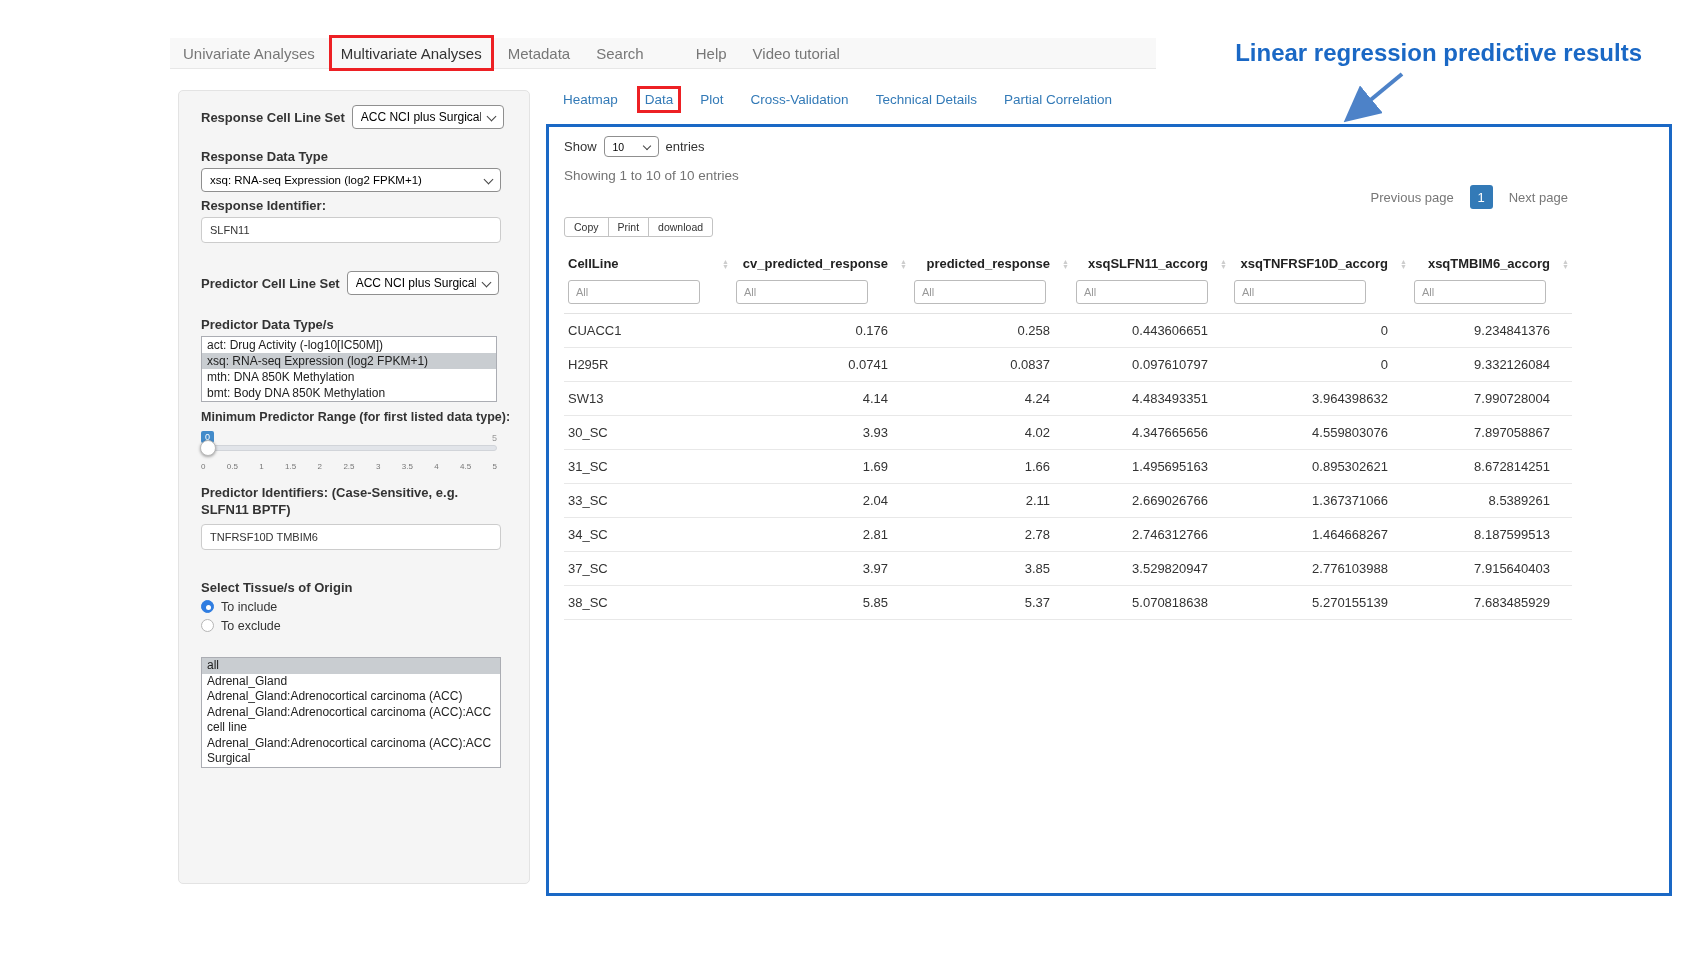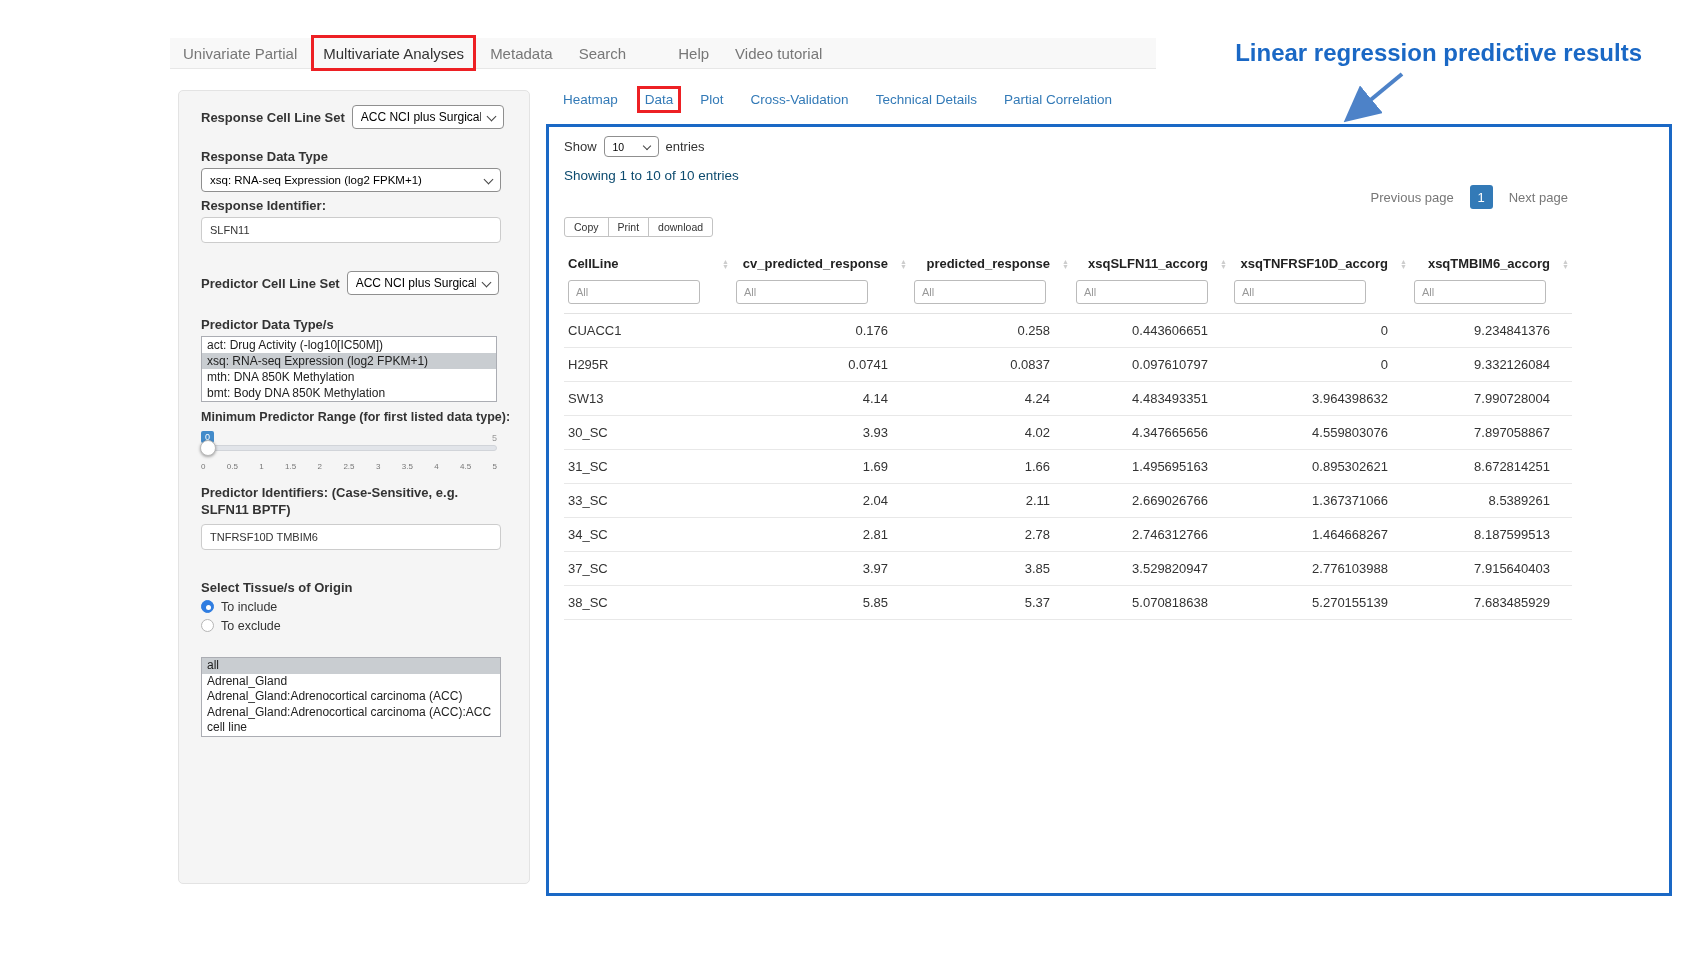--- a/index.html
+++ b/index.html
@@ -81,21 +81,21 @@
   .tab.hl::after { content: ''; position: absolute; left: -8px; right: -8px; top: -6px; bottom: -6px;
                    border: 3px solid var(--highlight-red, #ed2024); pointer-events: none; }
 
   .main-box { position: absolute; left: 546px; top: 124px; width: 1126px; height: 772px;
               border: 3px solid var(--frame-blue, #1a68c5); background: #fff; }
   .box-inner { position: relative; padding: 9px 0 0 15px; width: 1030px; }
 
   .entries-row { display: flex; align-items: center; gap: 7px; font-size: 13px; }
   .entries-row .select { width: 55px; }
 
-  .showing-text { margin-top: 11px; font-size: 13.5px; color: #0c4a6e; }
+  .showing-text { margin-top: 11px; font-size: 13.5px; color: #737373; }
 
   .pagination { display: flex; justify-content: flex-end; align-items: center; gap: 12px;
                 font-size: 13px; color: #777; margin-top: 2px; width: 1008px; }
   .page-btn { cursor: pointer; padding: 4px 4px; }
   .page-current { min-width: 23px; height: 24px; background: var(--pagination-active-bg, #337ab7);
                   color: #fff; display: flex; align-items: center; justify-content: center;
                   border-radius: 3px; font-size: 13px; cursor: pointer; }
 
   .dt-buttons { display: flex; margin-top: 8px; }
   .dt-btn { border: 1px solid #c3c3c3; background: #fff; padding: 3px 9px; font-size: 10.5px;
@@ -122,21 +122,21 @@
 
   .mt6 { margin-top: 6px; } .mt4 { margin-top: 4px; }
 </style>
 </head>
 <body>
 
 <div class="page">
 
   <div class="navbar">
 
-  <div class="nav-item">Univariate Partial</div>
+  <div class="nav-item">Univariate Analyses</div>
       <div class="nav-item nav-active hl">Multivariate Analyses</div>
       <div class="nav-item">Metadata</div>
       <div class="nav-item">Search</div>
       <div class="nav-item">Help</div>
       <div class="nav-item">Video tutorial</div>
     </div>
 
   <div class="annotation-title">Linear regression predictive results</div>
   <svg class="annotation-arrow" width="92" height="58" viewBox="0 0 92 58">
     <defs>
@@ -223,20 +223,21 @@
         <span>To exclude</span>
       </div>
       </div>
 
     <div class="listbox wrap" style="margin-top:24px">
 
     <div class="opt selected">all</div>
         <div class="opt">Adrenal_Gland</div>
         <div class="opt">Adrenal_Gland:Adrenocortical carcinoma (ACC)</div>
         <div class="opt">Adrenal_Gland:Adrenocortical carcinoma (ACC):ACC cell line</div>
+        <div class="opt">Adrenal_Gland:Adrenocortical carcinoma (ACC):ACC Surgical</div>
       </div>
 
   </aside>
 
   <div class="tabs">
 
   <div class="tab">Heatmap</div>
       <div class="tab hl">Data</div>
       <div class="tab">Plot</div>
       <div class="tab">Cross-Validation</div>

